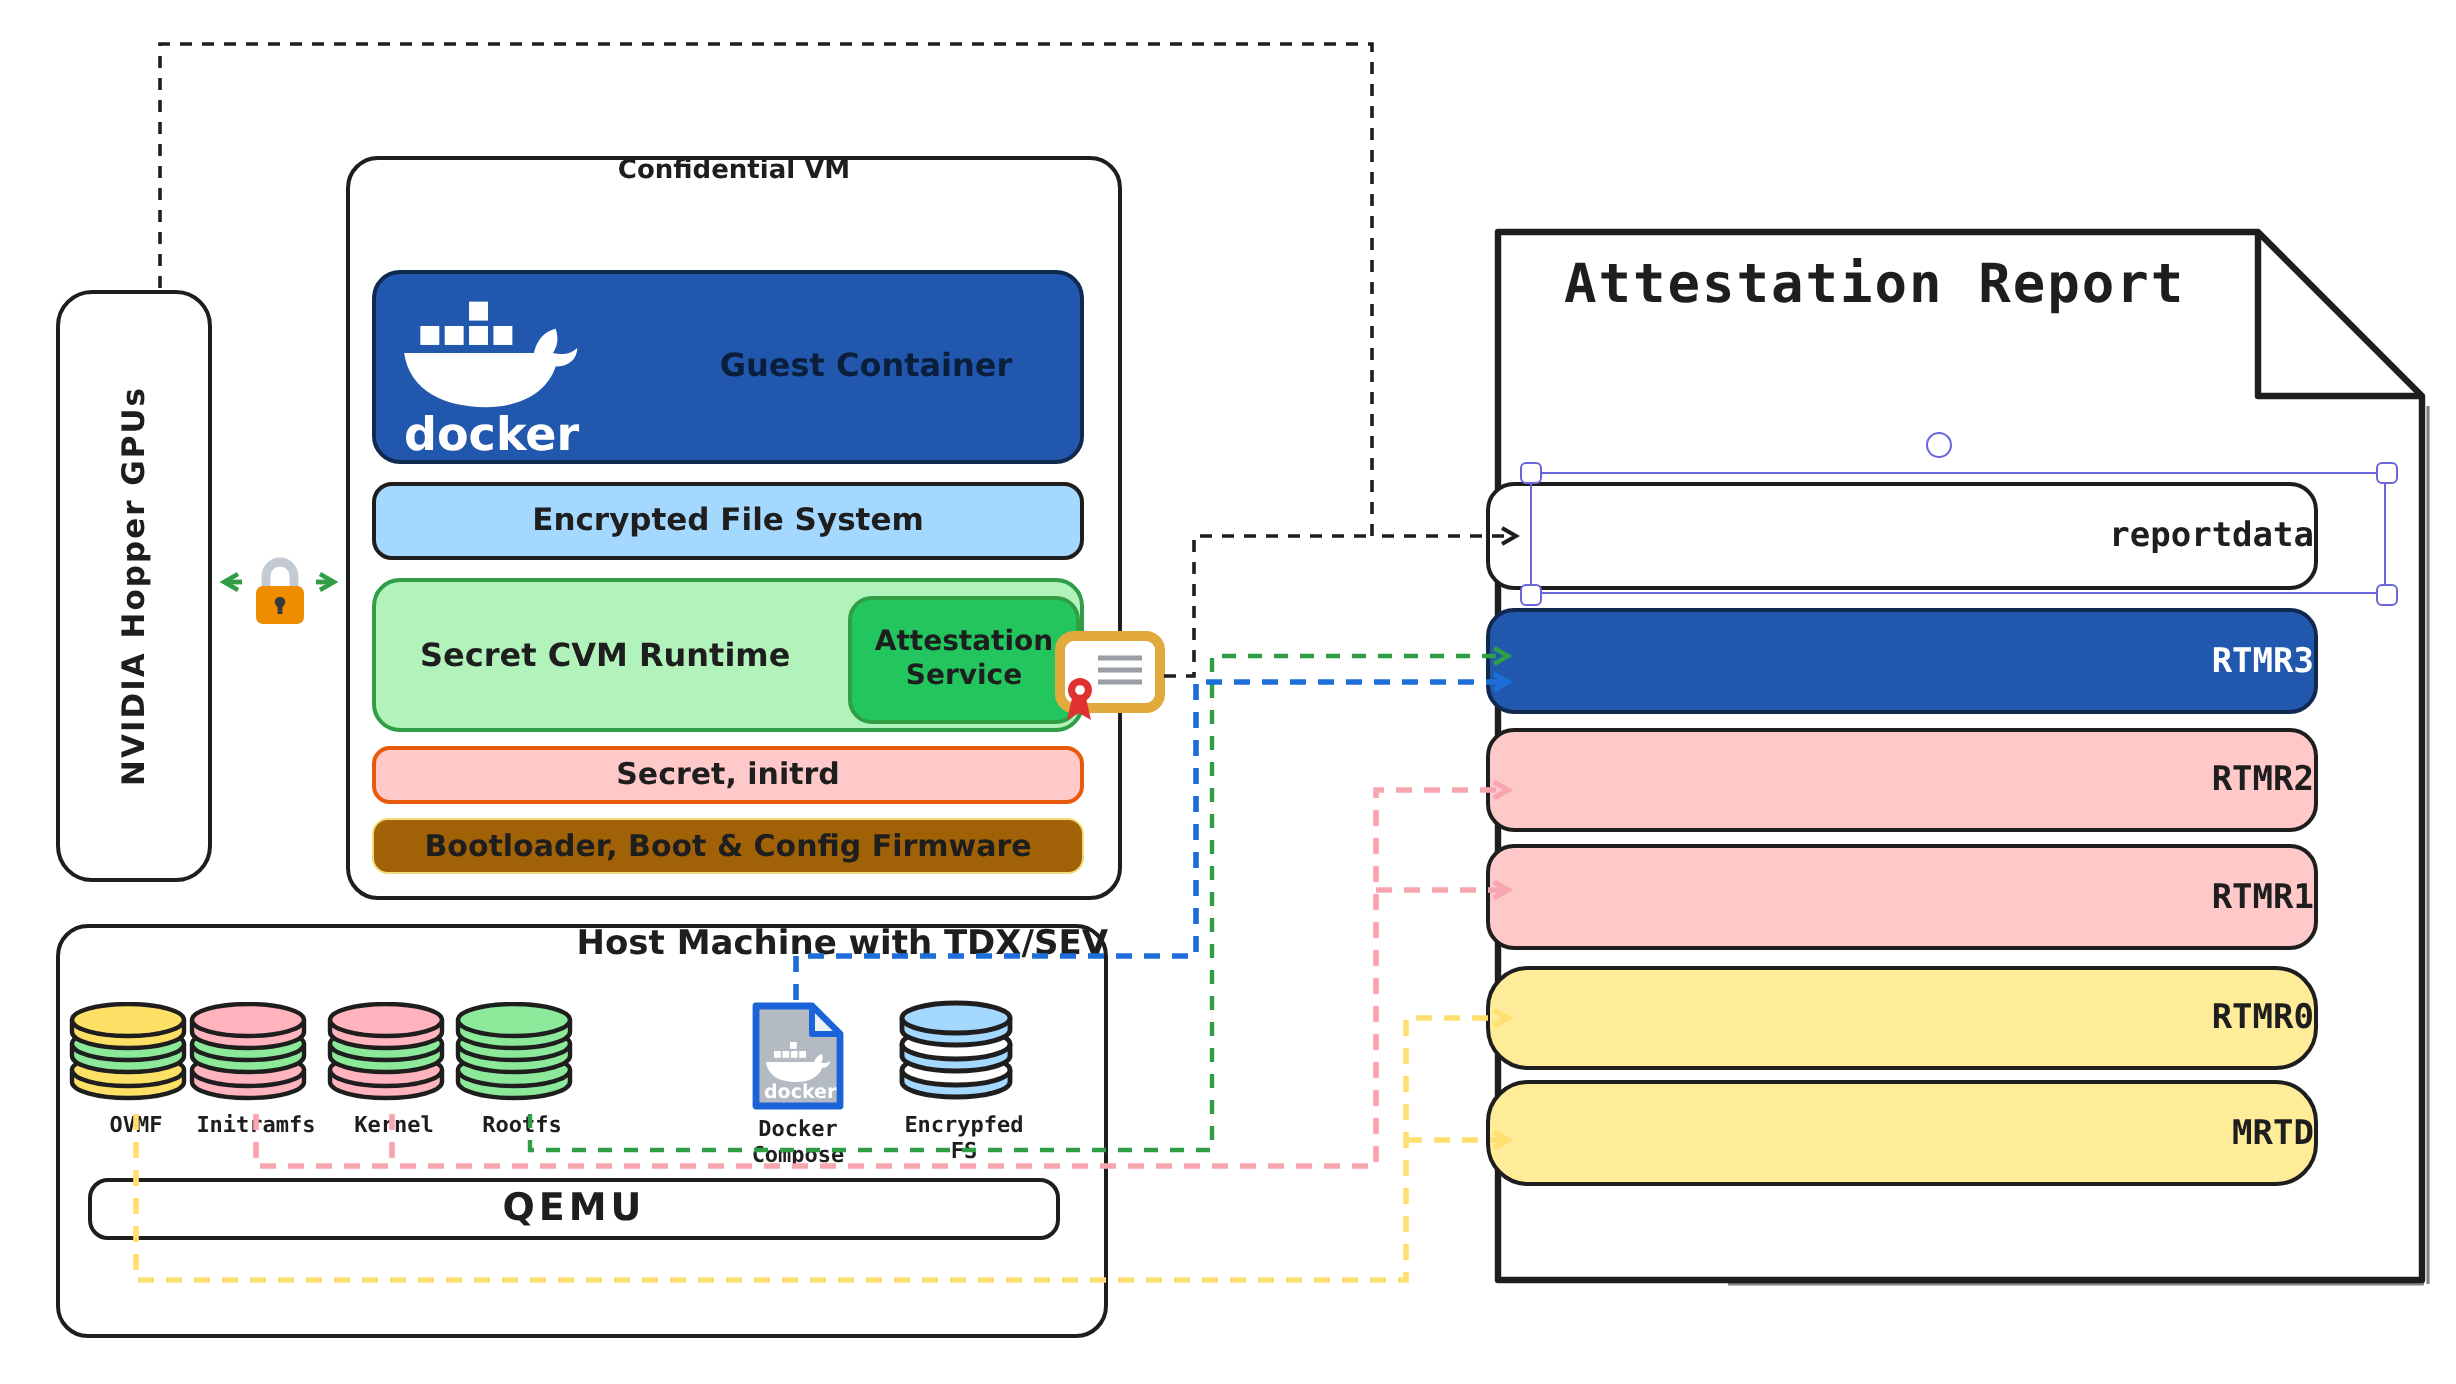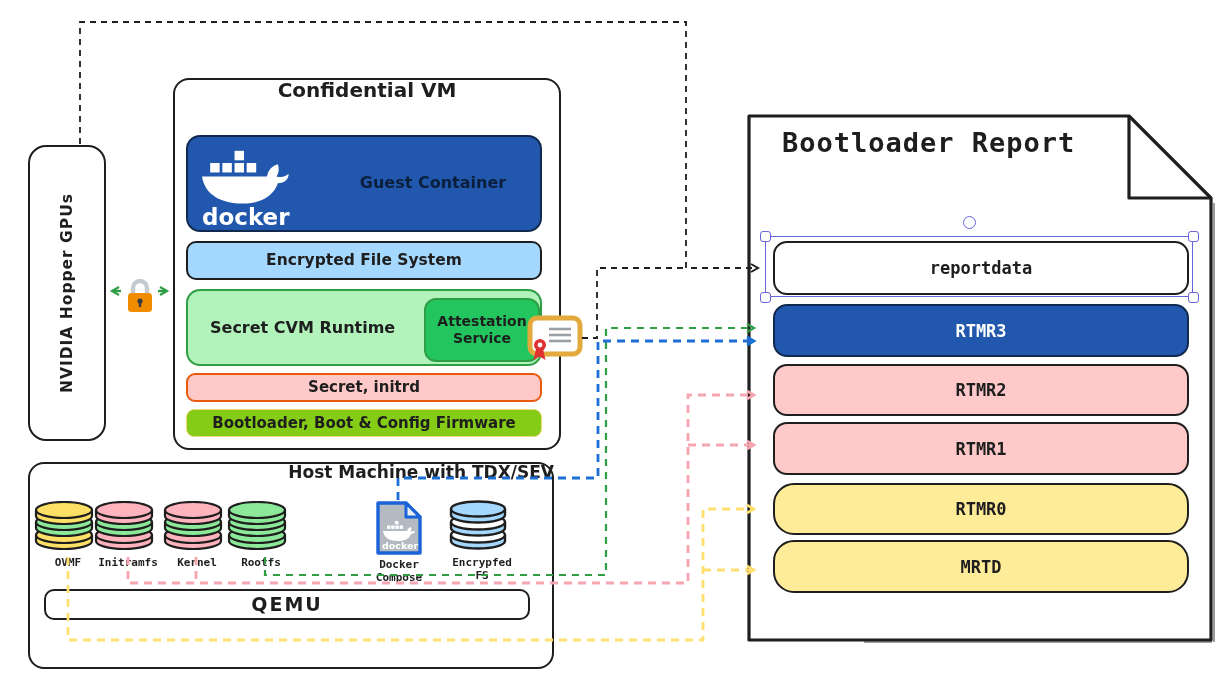--- a/index.html
+++ b/index.html
@@ -11,46 +11,46 @@
   .mono{font-family:"DejaVu Sans Mono",monospace;}
   .center{display:flex;align-items:center;justify-content:center;text-align:center;}
 
   
   .gpu{left:28px;top:145px;width:78px;height:296px;border-radius:18px;}
   .gpu .vtext{position:absolute;inset:0;display:flex;align-items:center;justify-content:center;
       writing-mode:vertical-rl;transform:rotate(180deg);font-size:15.5px;font-weight:600;letter-spacing:1px;}
 
   
   .vm{left:173px;top:78px;width:388px;height:372px;}
-  .vm-title{position:absolute;left:0;right:0;top:9px;text-align:center;font-size:20px;font-weight:600;}
+  .vm-title{position:absolute;left:0;right:0;top:9px;text-align:center;font-size:13px;font-weight:600;}
   .guest{left:186px;top:135px;width:356px;height:97px;background:#2158ad;border:2.2px solid #11294f;border-radius:14px;}
   .guest-label{position:absolute;left:140px;top:36px;width:210px;text-align:center;font-size:16px;font-weight:600;color:#10233f;}
   .efs{left:186px;top:241px;width:356px;height:39px;background:#a5d8ff;border:2.2px solid #1e1e1e;border-radius:10px;}
   .efs .txt{line-height:35px;font-size:15.5px;font-weight:600;}
   .runtime{left:186px;top:289px;width:356px;height:77px;background:#b2f2bb;border:2.4px solid #2f9e44;border-radius:14px;}
   .runtime-label{position:absolute;left:22px;top:27px;font-size:16px;font-weight:600;}
   .attsvc{position:absolute;left:236px;top:7px;width:112px;height:60px;background:#22c55e;
           border:2.2px solid #2f9e44;border-radius:12px;font-size:14px;font-weight:600;line-height:1.25;}
   .kernel{left:186px;top:373px;width:356px;height:29px;background:#ffc9c9;border:2.2px solid #e8590c;border-radius:9px;}
   .kernel .txt{line-height:25px;font-size:15px;font-weight:600;}
-  .boot{left:186px;top:409px;width:356px;height:28px;background:#84cc16;border:1.5px solid #f2da7a;border-radius:8px;}
+  .boot{left:186px;top:409px;width:356px;height:28px;background:#a16207;border:1.5px solid #f2da7a;border-radius:8px;}
   .boot .txt{line-height:26px;font-size:15px;font-weight:600;}
 
   
   .host{left:28px;top:462px;width:526px;height:207px;}
   .host-title{position:absolute;left:0;right:0;top:7px;text-align:right;font-size:17px;font-weight:600;}
   .store{position:absolute;width:70px;text-align:center;}
   .store .cap{font-size:11px;margin-top:1px;font-family:"DejaVu Sans Mono",monospace;font-weight:600;}
   .qemu{left:44px;top:589px;width:486px;height:31px;border:2.4px solid #1e1e1e;border-radius:10px;background:#fff;}
   .qemu .txt{line-height:27px;font-size:19px;font-weight:600;letter-spacing:2px;}
 
   
   .rep-title{left:782px;top:127px;width:330px;font-size:27px;font-weight:700;letter-spacing:1px;}
-  .field{position:absolute;left:773px;width:412px;border:2.6px solid #1e1e1e;border-radius:14px;
-         font-size:17px;font-weight:600;font-family:"DejaVu Sans Mono",monospace;}
+  .field{position:absolute;left:743px;width:412px;border:2.6px solid #1e1e1e;border-radius:14px;
+         font-size:17px;font-weight:600;font-family:"DejaVu Sans Mono",monospace;justify-content:flex-end;}
   .f-white{background:#ffffff;}
   .f-blue{background:#2158ad;color:#ffffff;border-color:#11294f;}
   .f-pink{background:#ffc9c9;}
   .f-yellowbg{background:#ffec99;border-radius:21px;}
 
   
   .selframe{left:765px;top:236px;width:428px;height:61px;border:1.6px solid #6965db;background:transparent;}
   .handle{position:absolute;width:9px;height:9px;border:1.6px solid #6965db;border-radius:3px;background:#fff;}
   .rothandle{position:absolute;left:963px;top:216px;width:11px;height:11px;border:1.8px solid #6965db;border-radius:50%;background:#fff;}
 
@@ -242,21 +242,21 @@
           </g>
       </g>
     </svg>
     <div class="cap">Encrypfed FS</div>
   </div>
 
   <div class="abs qemu">
     <div class="txt center lbl" style="height:100%;">QEMU</div>
   </div>
 
-  <div class="abs rep-title mono">Bootloader Report</div>
+  <div class="abs rep-title mono">Attestation Report</div>
 
   <div class="field f-white center" style="top:241px;height:50px;">
     <span>reportdata</span>
   </div>
   <div class="field f-blue center" style="top:304px;height:49px;">
     <span>RTMR3</span>
   </div>
   <div class="field f-pink center" style="top:364px;height:48px;">
     <span>RTMR2</span>
   </div>

